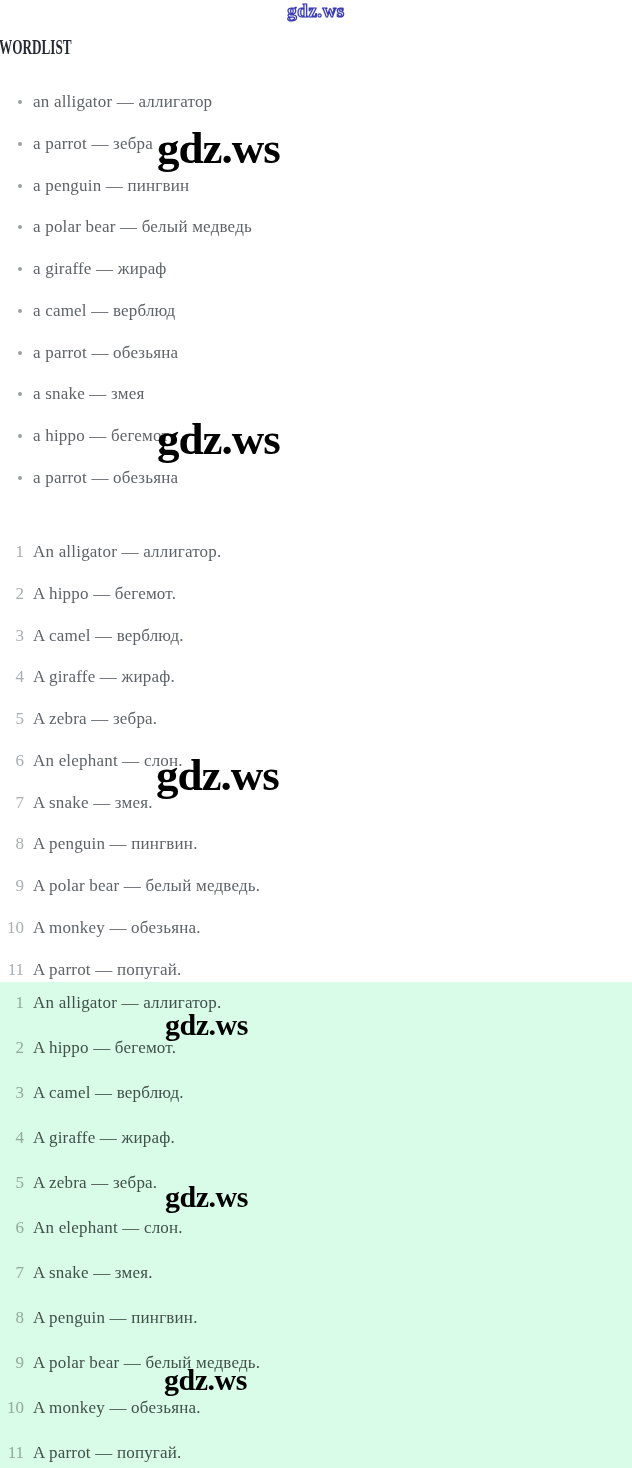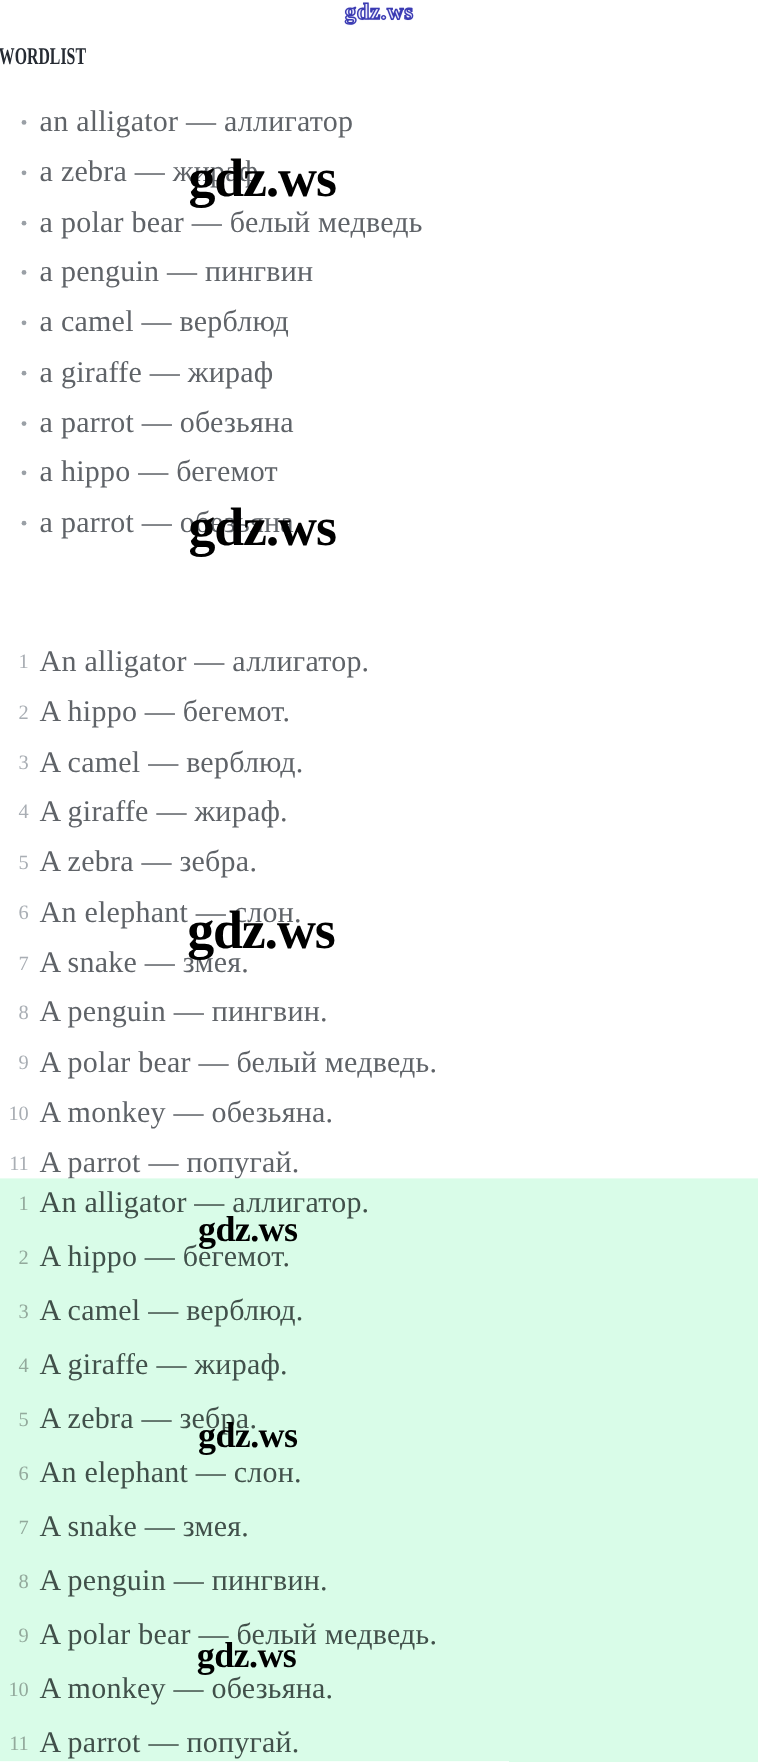--- a/index.html
+++ b/index.html
@@ -56,21 +56,21 @@
   .row .marker {
     width: 24px;
     flex: 0 0 24px;
     text-align: right;
     font-size: 17px;
     line-height: 20px;
     color: #a9aeb4;
   }
   .row .txt {
     margin-left: 9px;
-    font-size: 25px;
+    font-size: 17px;
     line-height: 20px;
     color: #5f6368;
     letter-spacing: 0.2px;
     white-space: nowrap;
   }
 
   
   .bullet-list {
     position: absolute;
     top: 92px;
@@ -140,49 +140,53 @@
 
   <ul class="bullet-list">
 
       <li class="row">
         <span class="marker"><span class="dot"></span></span>
         <span class="txt">an alligator — аллигатор</span>
       </li>
 
       <li class="row">
         <span class="marker"><span class="dot"></span></span>
-        <span class="txt">a zebra — жираф</span>
+        <span class="txt">a parrot — зебра</span>
+      </li>
+
+      <li class="row">
+        <span class="marker"><span class="dot"></span></span>
+        <span class="txt">a penguin — пингвин</span>
       </li>
 
       <li class="row">
         <span class="marker"><span class="dot"></span></span>
         <span class="txt">a polar bear — белый медведь</span>
       </li>
 
       <li class="row">
         <span class="marker"><span class="dot"></span></span>
-        <span class="txt">a penguin — пингвин</span>
+        <span class="txt">a giraffe — жираф</span>
       </li>
 
       <li class="row">
         <span class="marker"><span class="dot"></span></span>
         <span class="txt">a camel — верблюд</span>
       </li>
 
       <li class="row">
         <span class="marker"><span class="dot"></span></span>
-        <span class="txt">a giraffe — жираф</span>
-      </li>
-
-      <li class="row">
-        <span class="marker"><span class="dot"></span></span>
         <span class="txt">a parrot — обезьяна</span>
       </li>
 
 
+      <li class="row">
+        <span class="marker"><span class="dot"></span></span>
+        <span class="txt">a snake — змея</span>
+      </li>
 
       <li class="row">
         <span class="marker"><span class="dot"></span></span>
         <span class="txt">a hippo — бегемот</span>
       </li>
 
       <li class="row">
         <span class="marker"><span class="dot"></span></span>
         <span class="txt">a parrot — обезьяна</span>
       </li>

